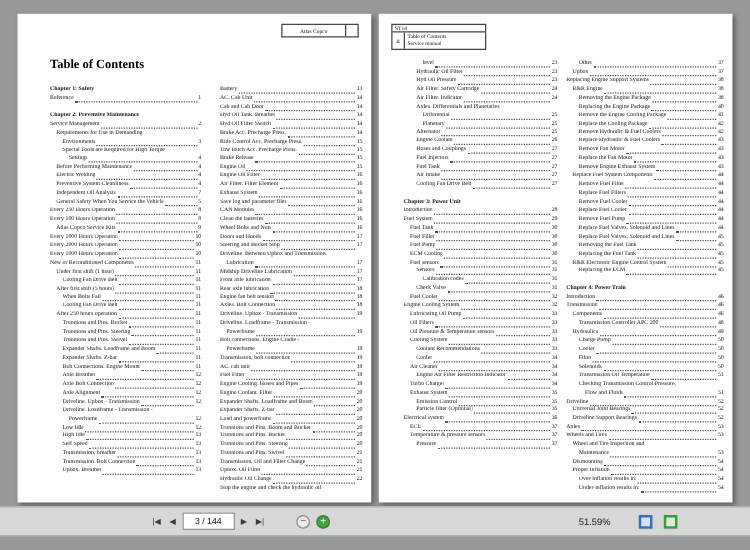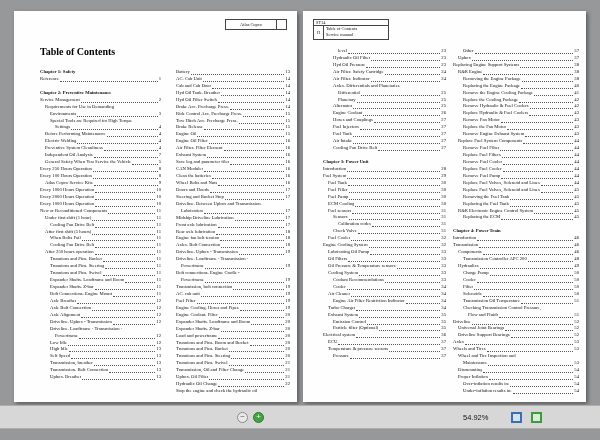--- a/index.html
+++ b/index.html
@@ -991,24 +991,31 @@
         </div>
         <div class="toc-row" style="padding-left: 10px;">
           <span class="toc-t">Under-inflation results in:</span>
           <span class="leader"></span>
           <span class="toc-p">54</span>
         </div>
       </div>
   </div>
 
   <div class="toolbar">
+    <div class="tb-item nav">
+      <span class="nav-btn">|◀</span>
+      <span class="nav-btn">◀</span>
+      <input class="page-box" value="3 / 144" style="">
+      <span class="nav-btn">▶</span>
+      <span class="nav-btn">▶|</span>
+    </div>
     <div class="tb-item zoom">
       <span class="circle zoom-out">−</span>
       <span class="circle zoom-in">+</span>
     </div>
-    <div class="tb-item pct">54.92%</div>
+    <div class="tb-item pct">51.59%</div>
     <div class="tb-item views">
       <span class="vicon vicon-blue"></span>
       <span class="vicon vicon-green"></span>
     </div>
   </div>
 
 </div>
 
 </body></html>

